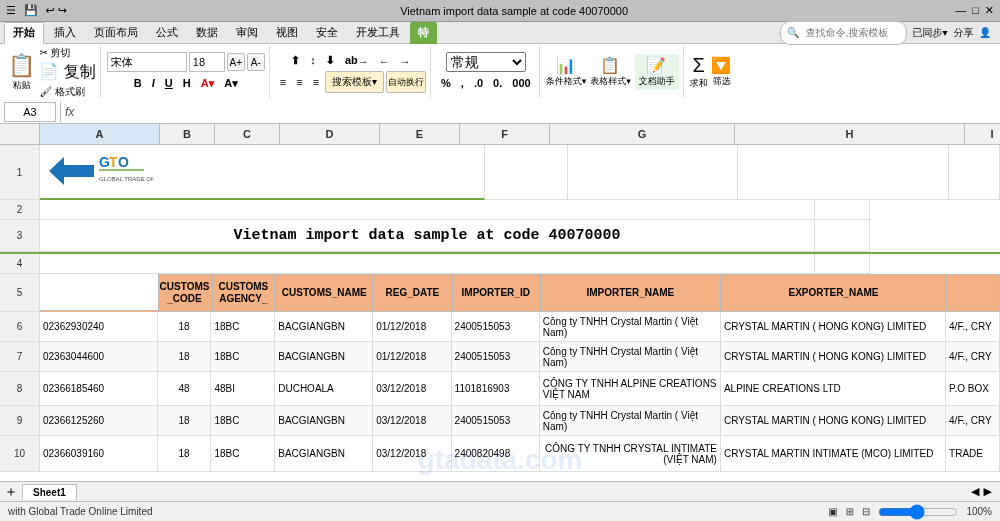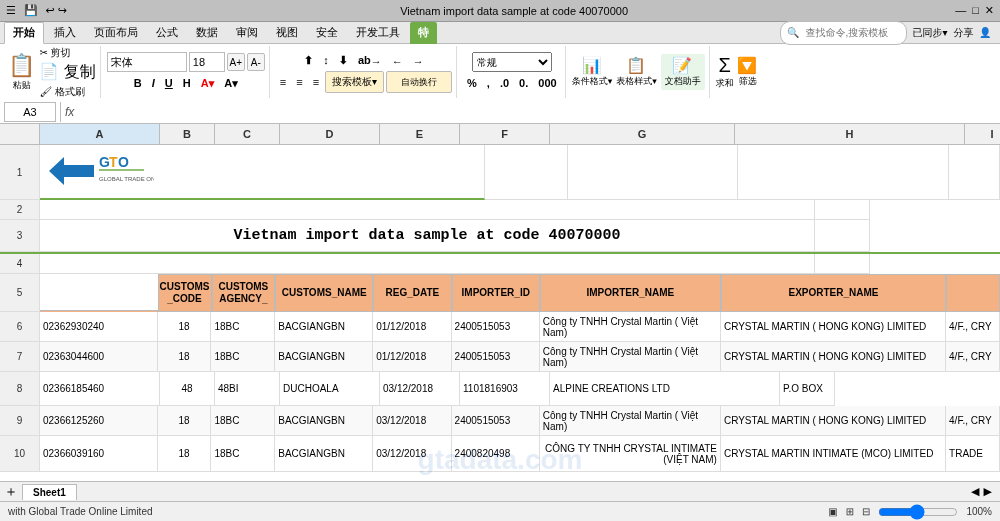--- a/index.html
+++ b/index.html
@@ -417,27 +417,27 @@
       <span class="format-btn">⬇</span>
       <span class="format-btn">ab→</span>
       <span class="format-btn">←</span>
       <span class="format-btn">→</span>
     </div>
     <div class="toolbar-row">
       <span class="format-btn">≡</span>
       <span class="format-btn">≡</span>
       <span class="format-btn">≡</span>
       <button class="merge-btn">搜索模板▾</button>
-      <button style="background:#fff3cd;border:1px solid #bbb;cursor:pointer;font-size:9px;padding:2px 14px;border-radius:2px;height:22px;">自动换行</button>
+      <button style="background:#fff3cd;border:1px solid #bbb;cursor:pointer;font-size:9px;padding:2px 1px;border-radius:2px;height:22px;">自动换行</button>
     </div>
   </div>
 
   <div class="toolbar-group" style="min-width:90px;">
     <div class="toolbar-row">
-      <select style="font-size:10px;width:80px;height:20px;">
+      <select style="font-size:14px;width:80px;height:20px;">
         <option>常规</option>
         <option>数字</option>
         <option>货币</option>
         <option>日期</option>
       </select>
     </div>
     <div class="toolbar-row" style="gap:2px;">
       <span class="format-btn">%</span>
       <span class="format-btn">,</span>
       <span class="format-btn">.0</span>
@@ -578,20 +578,21 @@
     </div>
 
     <div class="grid-row data-row-even" style="height:34px;">
       <div class="row-num">8</div>
       <div class="cell" style="width:120px;">02366185460</div>
       <div class="cell" style="width:55px;justify-content:center;">48</div>
       <div class="cell" style="width:65px;">48BI</div>
       <div class="cell" style="width:100px;">DUCHOALA</div>
       <div class="cell" style="width:80px;">03/12/2018</div>
       <div class="cell" style="width:90px;">1101816903</div>
+      <div class="cell" style="width:185px;white-space:normal;">CÔNG TY TNHH ALPINE CREATIONS VIỆT NAM</div>
       <div class="cell" style="width:230px;">ALPINE CREATIONS  LTD</div>
       <div class="cell" style="width:55px;">P.O BOX</div>
     </div>
 
     <div class="grid-row data-row-odd" style="height:30px;">
       <div class="row-num">9</div>
       <div class="cell" style="width:120px;">02366125260</div>
       <div class="cell" style="width:55px;justify-content:center;">18</div>
       <div class="cell" style="width:65px;">18BC</div>
       <div class="cell" style="width:100px;">BACGIANGBN</div>

